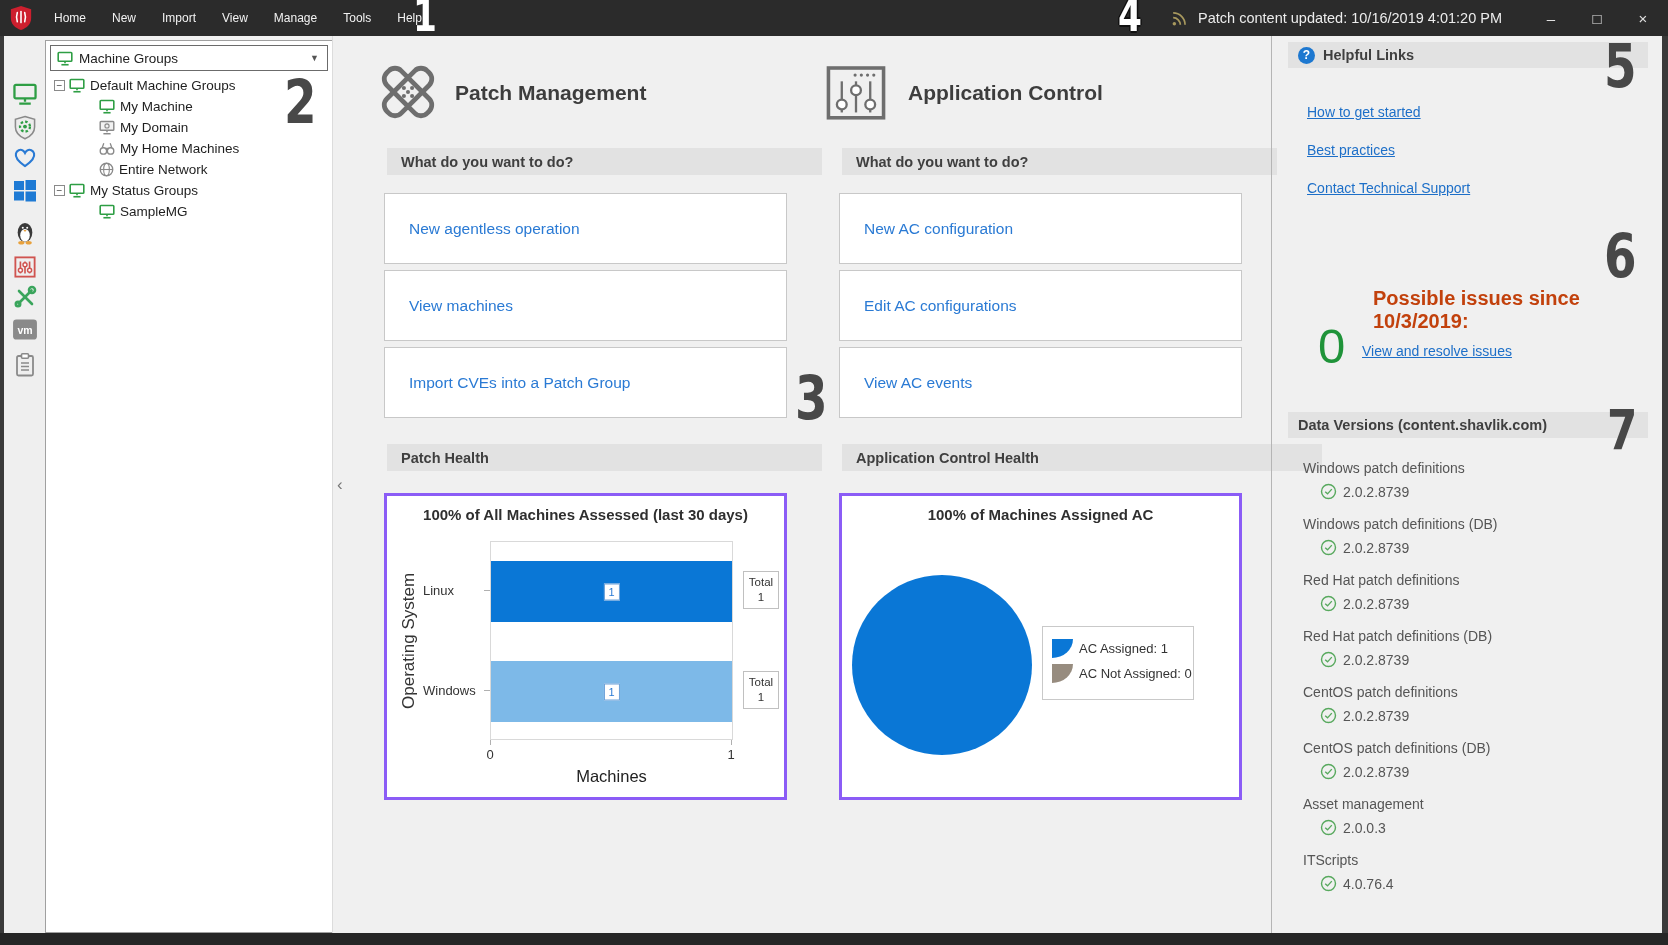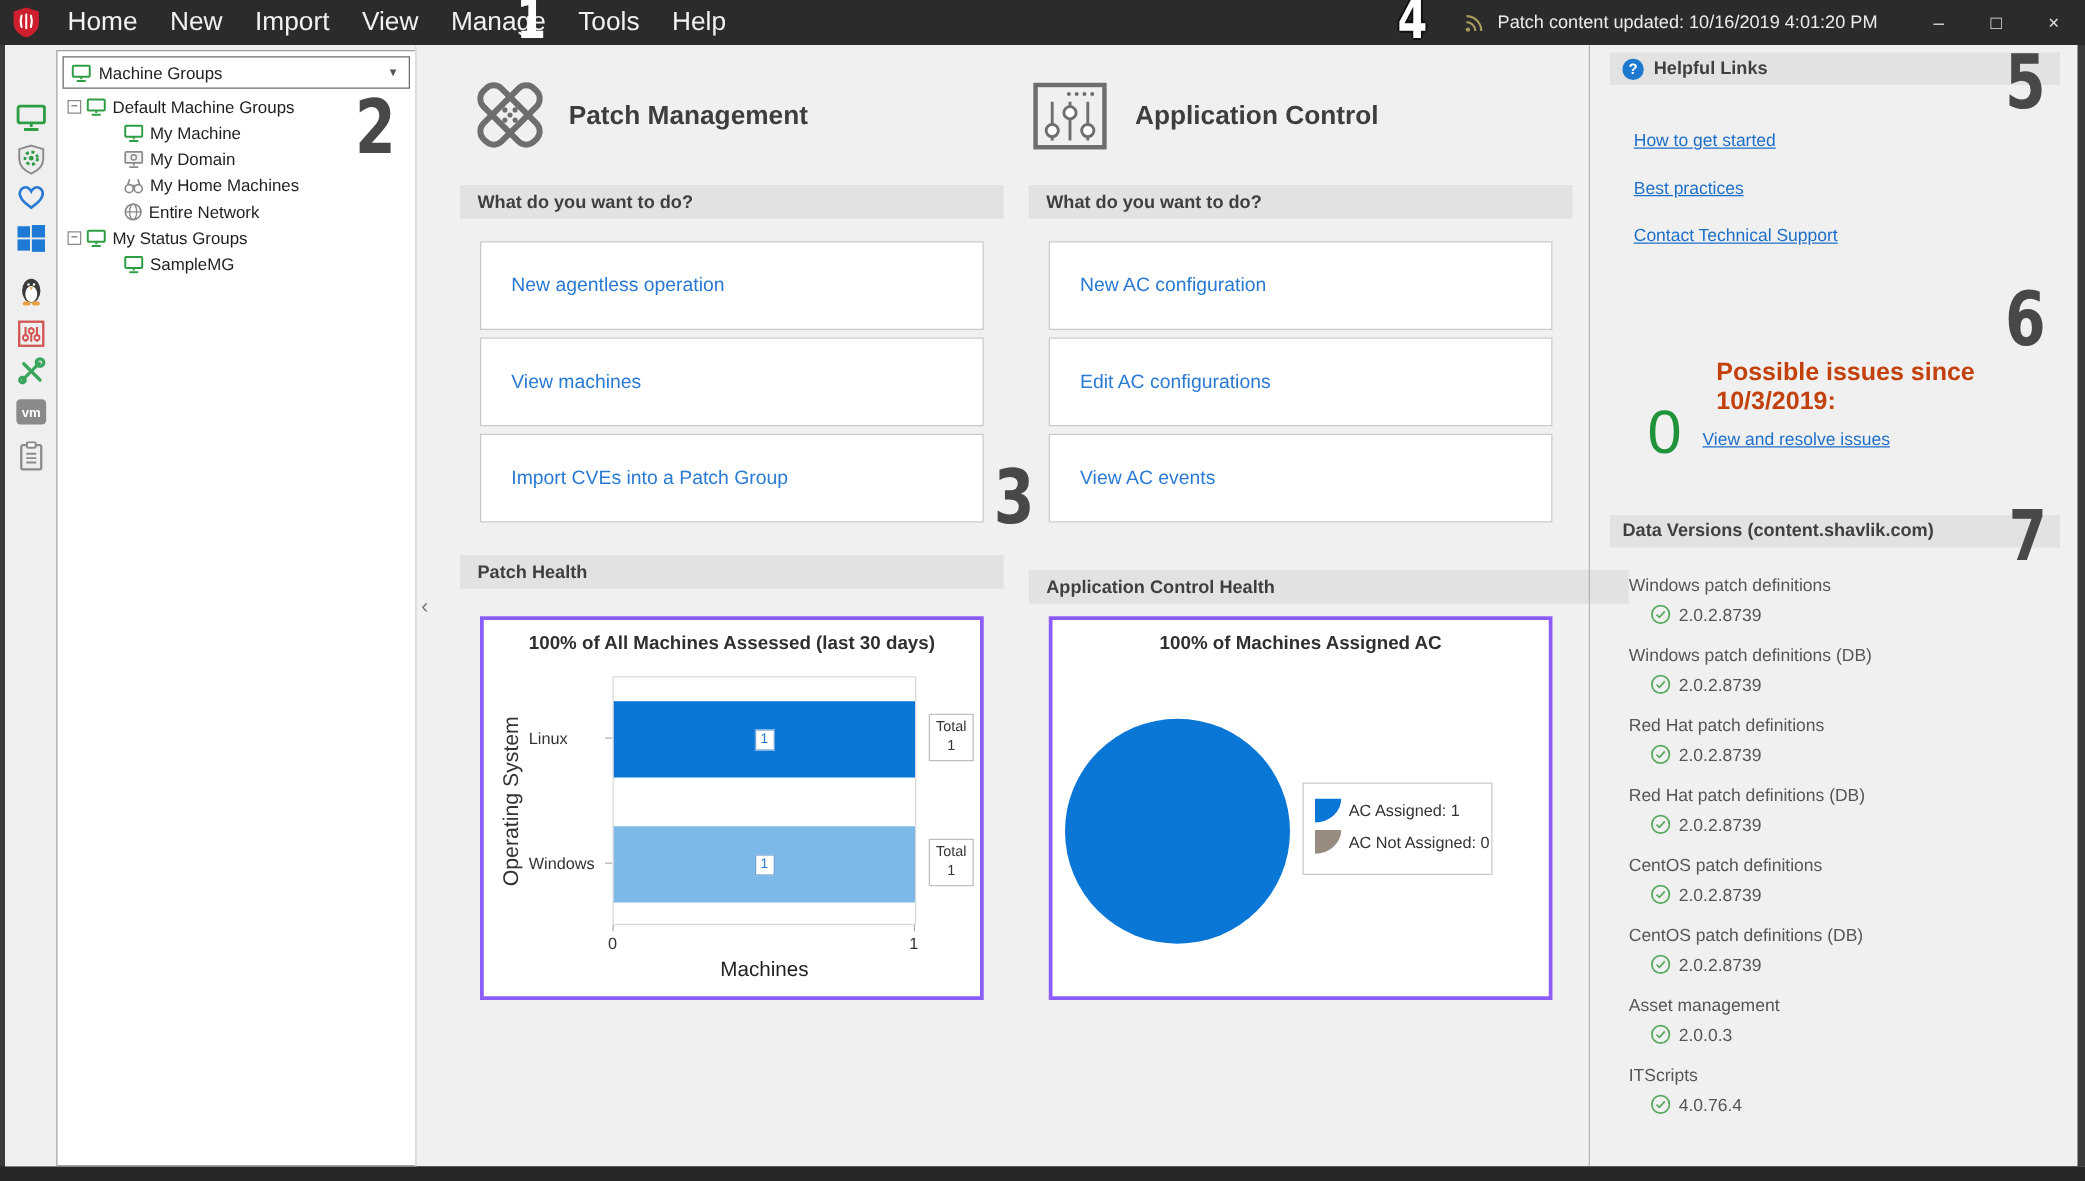--- a/index.html
+++ b/index.html
@@ -3,21 +3,21 @@
 <meta charset="utf-8">
 <style>
   html,body{margin:0;padding:0;background:#555;}
   .window{position:relative;width:1668px;height:945px;background:#f0f0f0;overflow:hidden;
           font-family:"Liberation Sans",sans-serif;-webkit-font-smoothing:antialiased;}
   
   .titlebar{position:absolute;left:0;top:0;width:1668px;height:36px;background:#2b2b2b;
             display:flex;align-items:center;color:#f0f0f0;z-index:5;}
   .logo{margin:0 8px 0 9px;display:flex;align-items:center;}
   .menu{display:flex;align-items:center;}
-  .menu-item{padding:0 13px;font-size:21px;color:#f2f2f2;cursor:default;}
+  .menu-item{padding:0 13px;font-size:12px;color:#f2f2f2;cursor:default;}
   .tb-right{margin-left:auto;display:flex;align-items:center;}
   .rss{margin-right:9px;display:flex;align-items:center;}
   .tb-status{font-size:14.5px;color:#ececec;margin-right:26px;}
   .wc{width:46px;text-align:center;font-size:15px;color:#e0e0e0;cursor:default;}
   .wc-close{margin-right:2px;}
   .edge-left{position:absolute;left:0;top:36px;width:4px;height:909px;background:#3a3a3a;}
   .edge-right{position:absolute;left:1662px;top:36px;width:6px;height:897px;background:#3a3a3a;}
   .edge-bottom{position:absolute;left:0;top:933px;width:1668px;height:12px;background:#262626;}
   
   .rail{position:absolute;left:4px;top:36px;width:41px;height:897px;background:#efefef;}
@@ -34,21 +34,21 @@
   .lvl0{padding-left:8px;} .lvl1{padding-left:53px;}
   .expander{width:11px;height:11px;border:1px solid #8a8a8a;font-size:10px;line-height:9px;
             text-align:center;color:#444;background:#fff;margin-right:4px;box-sizing:border-box;}
   .titem-icon{margin-right:5px;display:flex;}
   .collapse-arrow{position:absolute;left:337px;top:476px;font-size:17px;color:#777;line-height:1;}
   .content-divider{position:absolute;left:332px;top:36px;width:1px;height:897px;background:#dcdcdc;}
   
   .mod-icon{position:absolute;display:flex;}
   .mod-title{position:absolute;font-size:21px;font-weight:bold;color:#3d3d3d;}
   .gray-bar{position:absolute;height:27px;background:#e2e2e2;display:flex;align-items:center;
-            padding-left:14px;box-sizing:border-box;font-size:14.5px;font-weight:bold;color:#3f3f3f;}
+            padding-left:14px;box-sizing:border-box;font-size:14.5px;font-weight:bold;color:#3f3f3f;margin-left:19px;}
   .action-btn{position:absolute;width:403px;height:71px;background:#fff;border:1px solid #c8c8c8;
               box-sizing:border-box;display:flex;align-items:center;padding-left:24px;
               font-size:15.5px;color:#2a7ad4;cursor:pointer;}
   
   .chart-card{position:absolute;width:403px;height:307px;background:#fff;border:3px solid #8b5cf6;
               box-sizing:border-box;}
   .bc-title{position:absolute;left:0;top:10px;width:100%;text-align:center;font-size:15px;
             font-weight:bold;color:#2f2f2f;}
   .bc-ylabel{position:absolute;left:12px;top:45px;height:199px;writing-mode:vertical-rl;
              transform:rotate(180deg);display:flex;align-items:center;justify-content:center;
@@ -407,21 +407,21 @@
           <circle cx="36" cy="34" r="5.5"></circle>
           <circle cx="52" cy="50" r="5.5"></circle>
         </g>
       </svg>
   </span>
   <div class="mod-title" style="left:908px;top:81px">Application Control</div>
   <div class="gray-bar" style="left:823px;top:148px;width:435px">What do you want to do?</div>
   <div class="action-btn" style="left:839px;top:193px">New AC configuration</div>
   <div class="action-btn" style="left:839px;top:270px">Edit AC configurations</div>
   <div class="action-btn" style="left:839px;top:347px">View AC events</div>
-  <div class="gray-bar" style="left:823px;top:456px;width:480px">Application Control Health</div>
+  <div class="gray-bar" style="left:823px;top:444px;width:480px">Application Control Health</div>
 
   <div class="chart-card" style="left:839px;top:493px">
     <div class="bc-title">100% of Machines Assigned AC</div>
     <div class="pie" style="background: conic-gradient(rgb(10, 119, 214) 0deg, rgb(10, 119, 214) 360deg, rgb(151, 140, 127) 360deg, rgb(151, 140, 127) 360deg);"></div>
     <div class="legend-box">
       <div class="legend-row">
         <span class="legend-swatch" style="background: rgb(10, 119, 214);"></span>
         <span>AC Assigned: 1</span>
       </div>
       <div class="legend-row">

